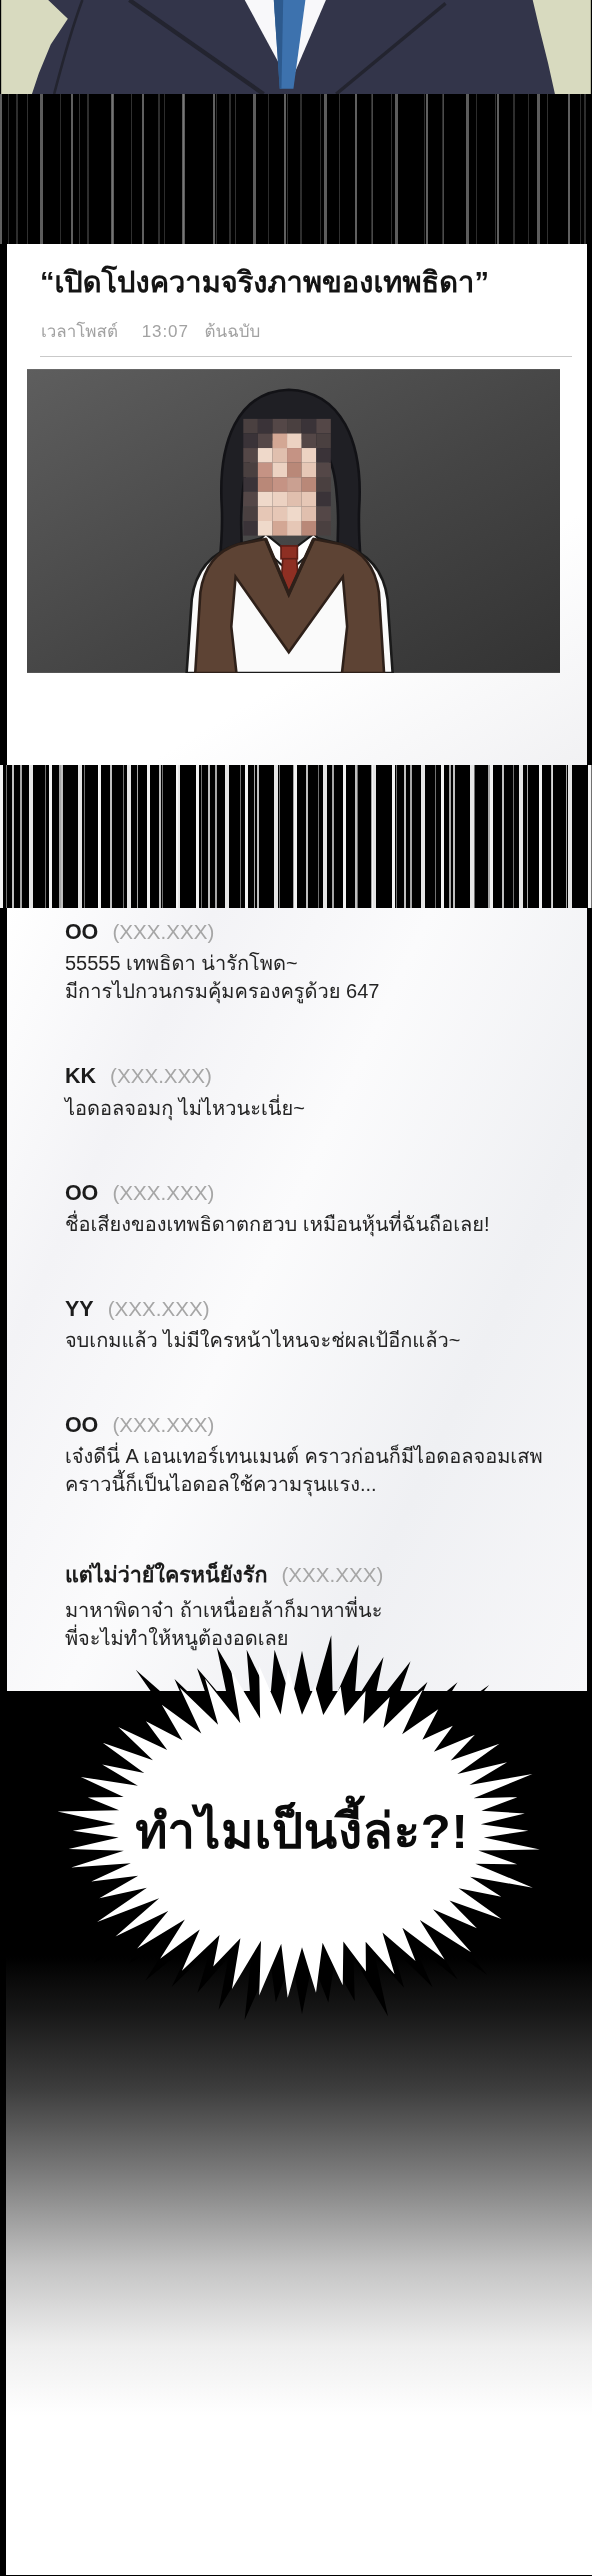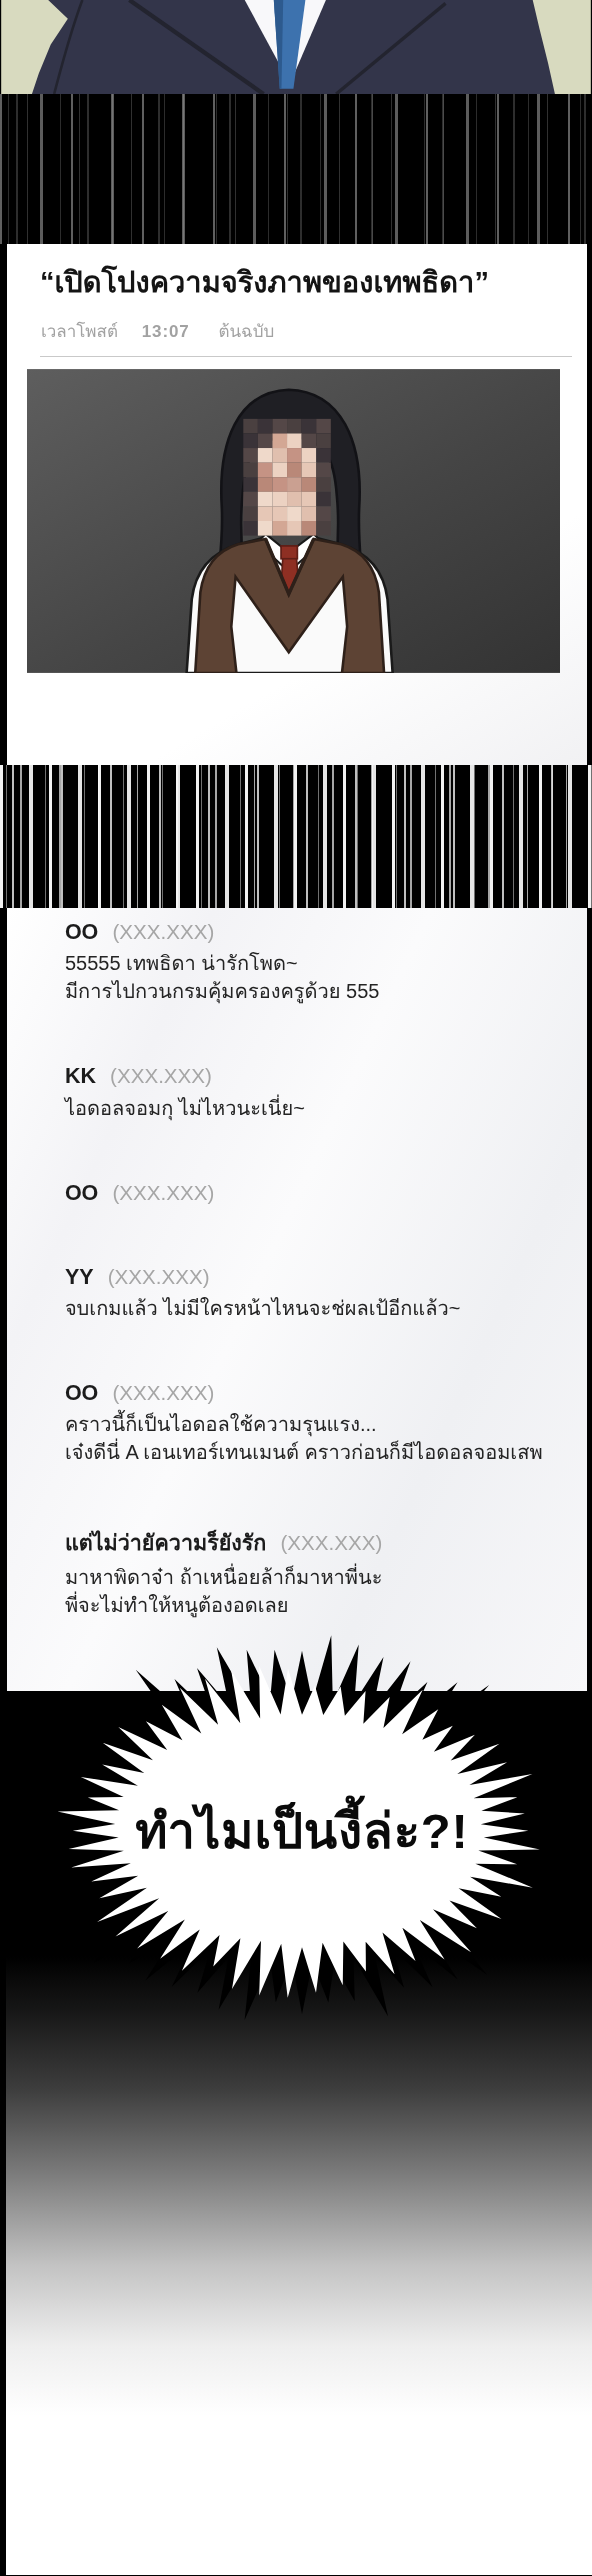--- a/index.html
+++ b/index.html
@@ -31,21 +31,21 @@
         transparent 6.9px 20px, rgba(255,255,255,.65) 20px 21.5px, transparent 21.5px 39px);
   }
 
   
   .news-panel { height:521px; margin:0 5.2px 0 6.9px; background:linear-gradient(150deg,#ffffff 70%,#f1f1f3 100%);
                 padding-top:17px; overflow:hidden; }
   .headline { font-size:29px; line-height:42px; font-weight:600; color:#141414;
               padding-left:33px; padding-right:17px; letter-spacing:0; }
   .news-meta { margin-top:13.7px; padding-left:34px; font-size:17px; color:#a2a2a2; }
   .news-meta .t-label { margin-right:19px;font-family:Liberation Mono, monospace; }
-  .news-meta .t-time  { margin-right:24px; letter-spacing:0.9px;font-weight:bold; }
+  .news-meta .t-time  { margin-right:11px; letter-spacing:0.9px; }
   .meta-divider { border:none; height:0.9px; background:#c9c9c9; width:532px;
                   margin:12px 0 0 33px; }
   .photo { margin:12px 0 0 20.6px; width:533px; height:304px; overflow:hidden; }
   .photo svg { display:block; }
 
   
   .comments { position:relative; z-index:1; height:783px; margin:0 5.2px 0 6.9px;
     background:linear-gradient(115deg,#ffffff 0%,#f3f3f6 22%,#fbfbfc 45%,#eff0f3 72%,#f7f7f9 100%);
     padding:12px 26px 0 58px; overflow:hidden; }
   .comment { margin-bottom:59px; }
@@ -177,53 +177,54 @@
 
   <section class="stripes stripes-2"></section>
 
   <section class="comments">
     <article class="comment">
       <header class="c-head">
         <span class="c-name">OO</span>
         <span class="c-handle">(XXX.XXX)</span>
       </header>
       <p class="c-line">55555 เทพธิดา น่ารักโพด~</p>
-      <p class="c-line">มีการไปกวนกรมคุ้มครองครูด้วย 555</p>
+      <p class="c-line">มีการไปกวนกรมคุ้มครองครูด้วย 647</p>
     </article>
     <article class="comment">
       <header class="c-head">
         <span class="c-name">KK</span>
         <span class="c-handle">(XXX.XXX)</span>
       </header>
       <p class="c-line">ไอดอลจอมกุ ไม่ไหวนะเนี่ย~</p>
     </article>
     <article class="comment">
       <header class="c-head">
         <span class="c-name">OO</span>
         <span class="c-handle">(XXX.XXX)</span>
       </header>
+      <p class="c-line">ชื่อเสียงของเทพธิดาตกฮวบ เหมือนหุ้นที่ฉันถือเลย!</p>
     </article>
     <article class="comment">
       <header class="c-head">
         <span class="c-name">YY</span>
         <span class="c-handle">(XXX.XXX)</span>
       </header>
       <p class="c-line">จบเกมแล้ว ไม่มีใครหน้าไหนจะช่ผลเป้อีกแล้ว~</p>
     </article>
     <article class="comment">
       <header class="c-head">
         <span class="c-name">OO</span>
         <span class="c-handle">(XXX.XXX)</span>
       </header>
+      <p class="c-line">เจ๋งดีนี่ A เอนเทอร์เทนเมนต์ คราวก่อนก็มีไอดอลจอมเสพ</p>
       <p class="c-line">คราวนี้ก็เป็นไอดอลใช้ความรุนแรง...</p>
-      <p class="c-line">เจ๋งดีนี่ A เอนเทอร์เทนเมนต์ คราวก่อนก็มีไอดอลจอมเสพ</p>
-    </article>
-    <article class="comment">
-      <header class="c-head">
-        <span class="c-name">แต่ไม่ว่ายัความร็ยังรัก</span>
+    </article>
+    <article class="comment">
+      <header class="c-head">
+        <span class="c-name">แต่ไม่ว่ายัใครหน็ยังรัก</span>
         <span class="c-handle">(XXX.XXX)</span>
       </header>
       <p class="c-line">มาหาพิดาจ๋า ถ้าเหนื่อยล้าก็มาหาพี่นะ</p>
       <p class="c-line">พี่จะไม่ทำให้หนูต้องอดเลย</p>
     </article>
   </section>
 
   <section class="bottom">
     <svg class="burst-svg" width="592" height="429" viewBox="0 0 690 500">
       <polygon id="burst-outer" fill="#000000" points="643.5,248.0 583.0,256.2 658.2,270.9 580.5,272.6 628.8,289.3 574.5,288.5 634.0,312.9 557.4,301.7 610.9,329.0 558.1,319.5 631.5,364.5 540.8,331.8 594.1,373.5 526.6,344.9 578.8,394.7 512.3,358.2 560.7,415.8 491.0,366.8 526.5,421.4 474.4,379.2 497.0,430.0 450.7,384.7 463.8,430.7 429.7,393.3 445.3,464.6 404.9,395.2 406.5,446.8 382.4,403.6 375.7,448.1 357.2,401.0 345.0,461.7 333.1,398.1 314.4,447.8 308.3,400.7 278.1,468.6 286.0,393.0 247.8,456.5 259.5,394.7 223.1,436.7 238.7,385.5 193.2,429.7 219.3,375.5 162.5,422.6 196.6,368.7 143.2,402.7 183.2,354.6 102.4,401.4 162.6,345.3 98.5,371.9 144.3,333.9 77.1,355.4 140.9,316.5 71.7,331.8 122.4,304.3 46.5,315.5 119.9,287.7 55.8,290.2 115.6,271.9 50.8,269.2 118.5,255.8 26.6,248.0 108.9,239.9 52.2,226.9 114.2,223.9 31.4,201.4 115.2,207.4 55.6,183.0 128.5,193.3 56.2,158.3 133.6,177.1 76.4,140.3 149.7,164.5 84.0,115.2 159.4,149.0 120.4,108.3 176.7,137.2 146.2,96.1 200.1,130.1 151.2,60.2 216.6,117.7 196.4,71.0 241.7,114.5 222.6,58.4 260.0,102.1 245.7,34.0 285.6,102.0 280.5,37.1 308.0,94.2 313.0,37.0 332.9,96.1 345.0,38.2 357.0,97.1 379.1,20.1 380.9,98.8 411.1,30.9 406.0,98.1 440.0,45.4 427.5,106.4 471.5,50.5 449.9,112.4 491.2,74.5 471.2,120.0 526.3,74.9 493.7,127.1 563.1,78.0 512.3,137.8 566.6,110.7 528.0,150.4 598.8,119.6 536.0,166.3 622.7,135.8 556.3,177.1 630.7,159.5 566.8,191.9 621.3,186.6 573.2,207.7 645.5,203.7 581.4,223.3 671.3,223.9 574.0,240.1"></polygon>

